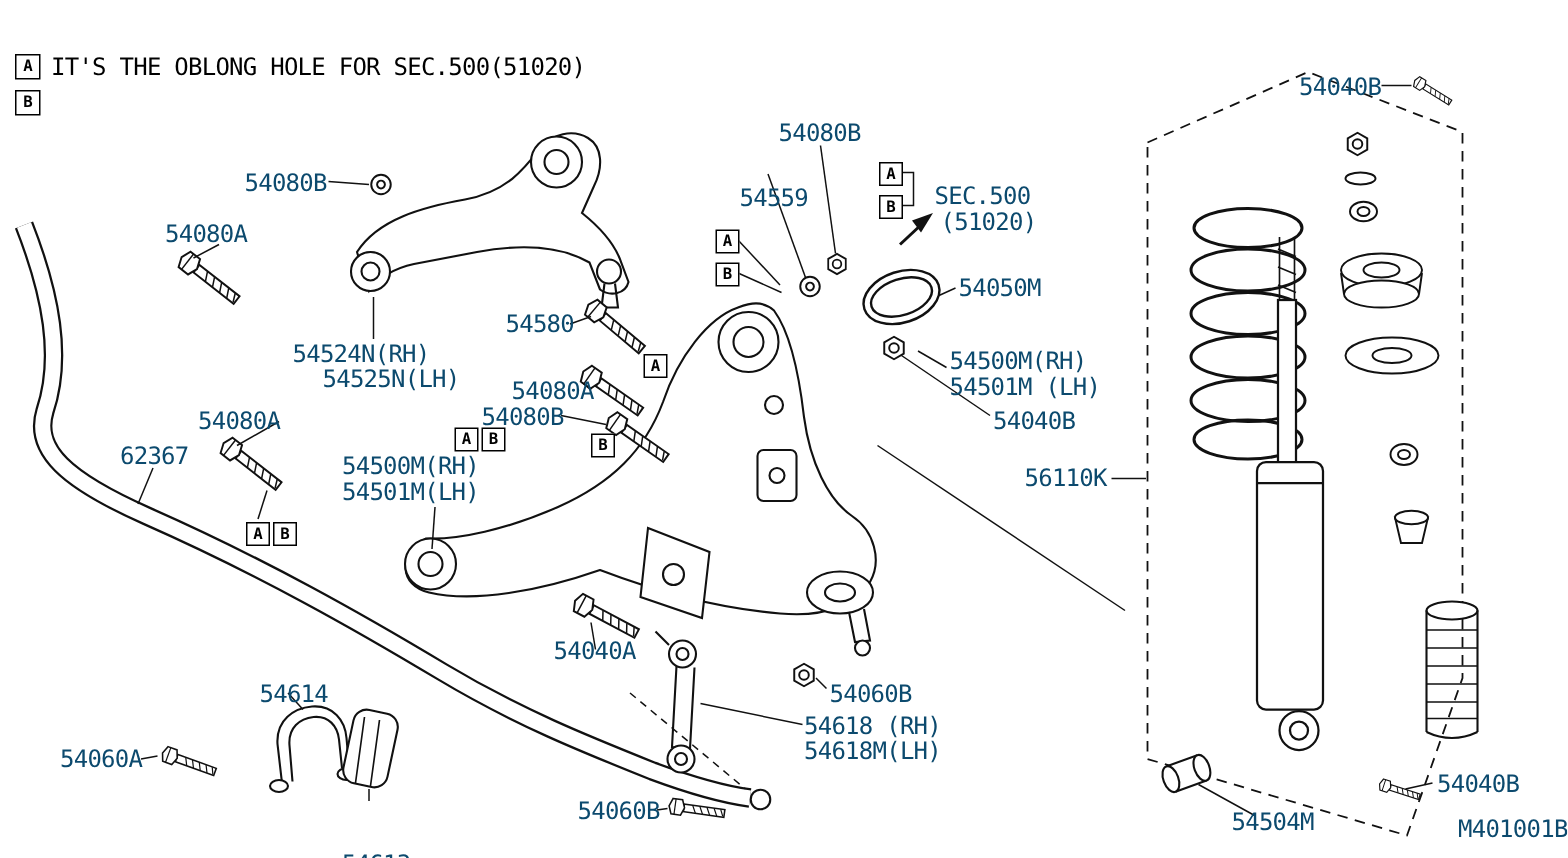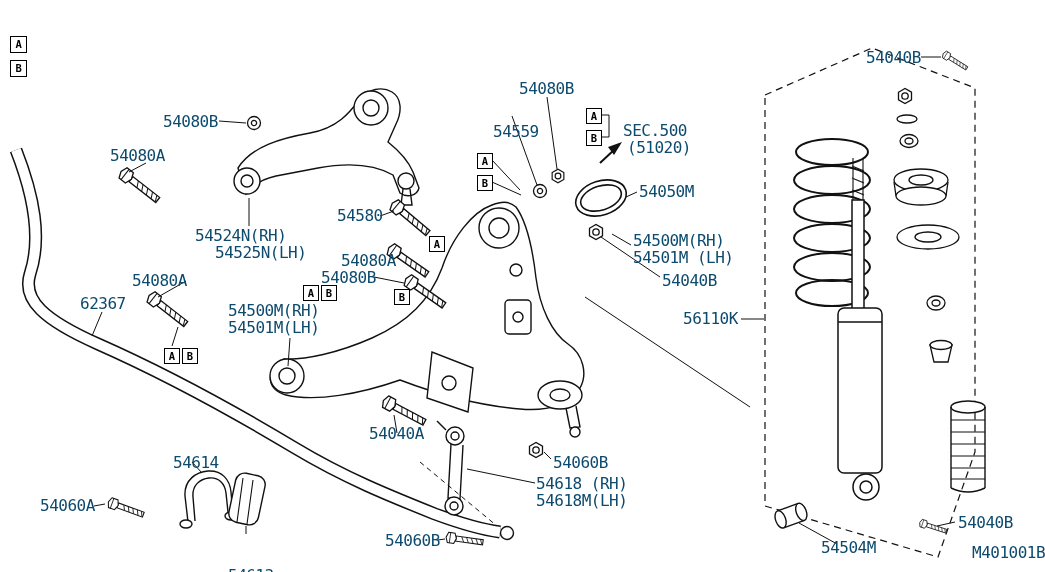--- a/index.html
+++ b/index.html
@@ -231,20 +231,21 @@
 
     <g>
       <line x1="600" y1="163" x2="615" y2="149" stroke="#111" stroke-width="2"></line>
       <polygon points="622,142 608,147 614,155" fill="#111"></polygon>
     </g>
   </svg>
 
   <div class="label-layer" id="label-layer">
     <div class="legend-row" style="left:10px;top:36px">
       <span class="legend-box">A</span>
+      <span class="legend-text">IT'S THE OBLONG HOLE FOR SEC.500(51020)</span>
     </div>
     <div class="legend-row" style="left:10px;top:60px">
       <span class="legend-box">B</span>
     </div>
 
   <div class="plabel" style="left: 866px; top: 50px;">54040B</div>
       <div class="plabel" style="left: 163px; top: 114px;">54080B</div>
       <div class="plabel" style="left: 110px; top: 148px;">54080A</div>
       <div class="plabel" style="left: 519px; top: 81px;">54080B</div>
       <div class="plabel" style="left: 493px; top: 101px; margin-top: 23px;">54559</div>

